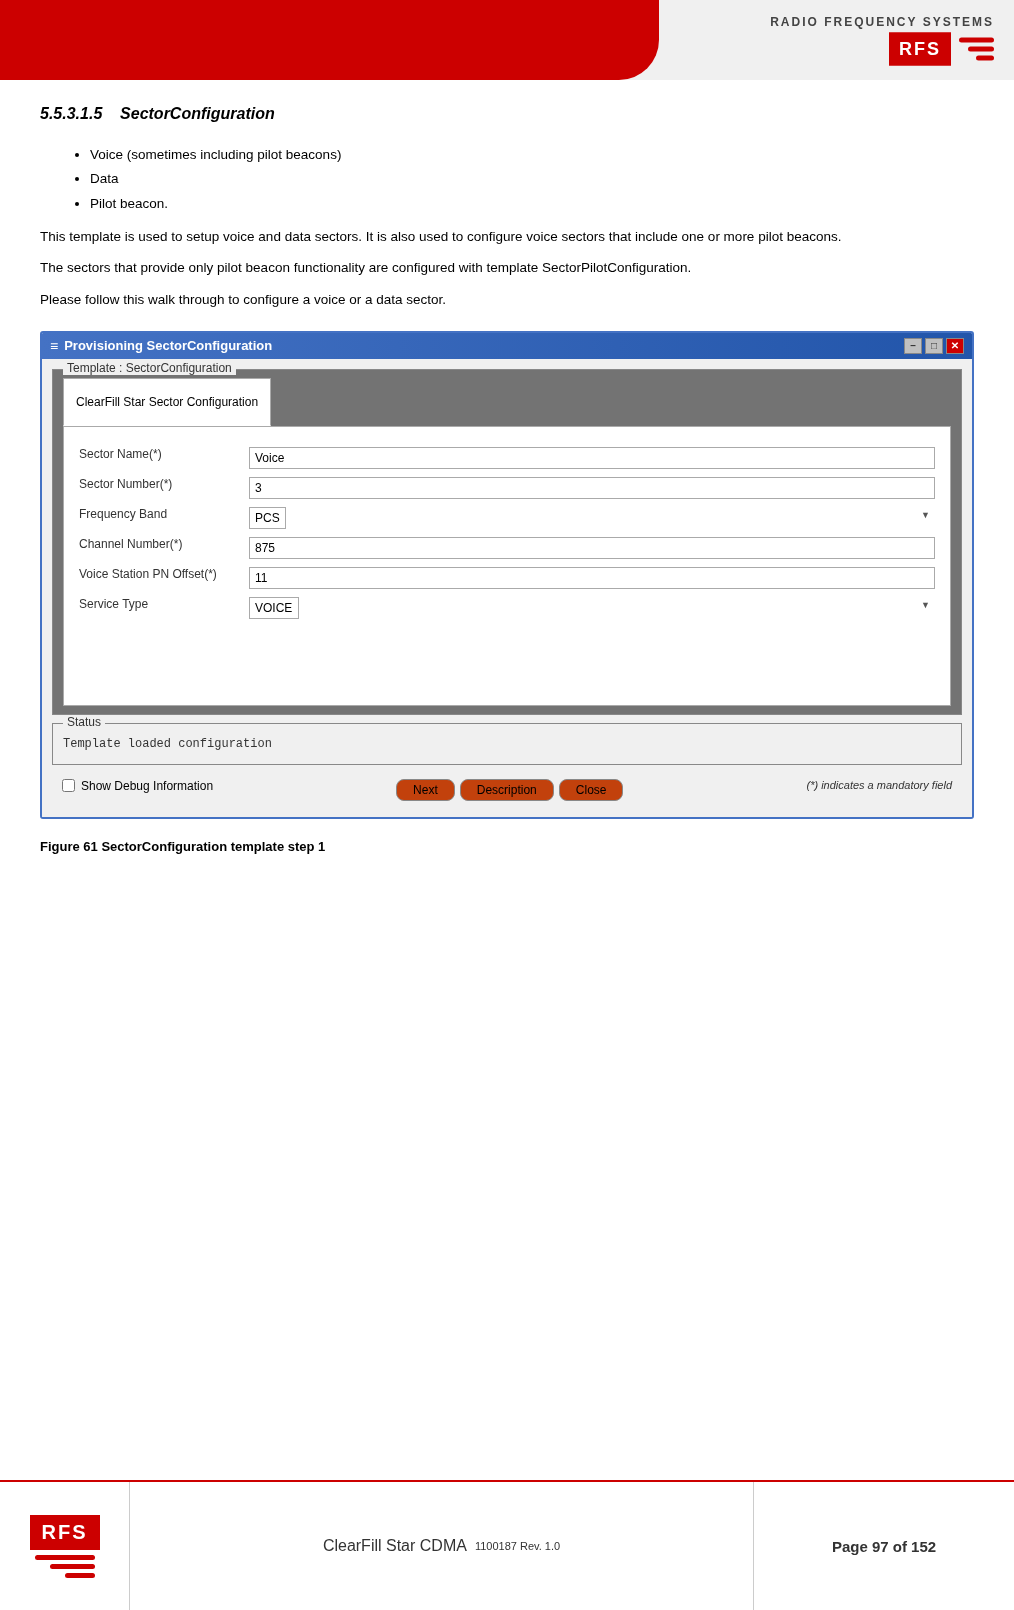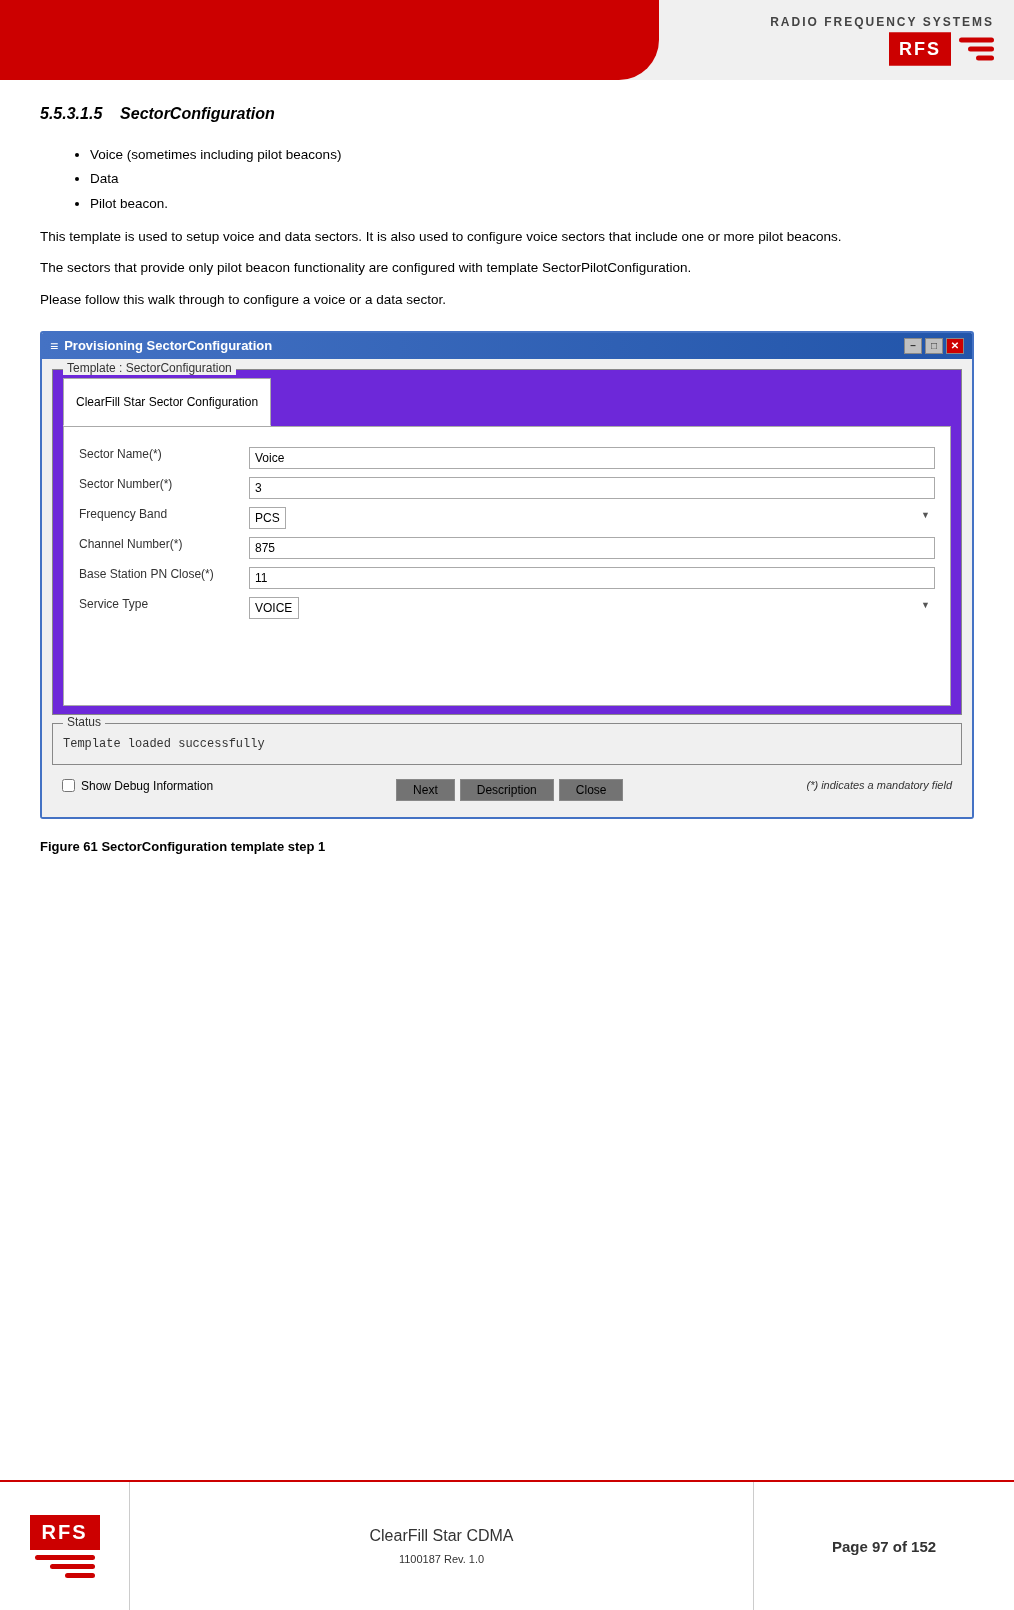--- a/index.html
+++ b/index.html
@@ -89,21 +89,21 @@
       background: #f0f0f0;
       padding: 10px;
     }
 
     
     .group-box {
       border: 1px solid #888;
       padding: 8px 10px;
       margin-bottom: 8px;
       position: relative;
-      background: #6d28d9;
+      background: #737373;
     }
     .group-box-legend {
       position: absolute;
       top: -9px;
       left: 10px;
       background: #f0f0f0;
       padding: 0 4px;
       font-size: 12px;
       color: #333;
     }
@@ -220,23 +220,23 @@
     .mandatory-note {
       font-size: 11px;
       color: #333;
       font-style: italic;
     }
     .btn-row {
       display: flex;
       gap: 5px;
     }
     .dialog-btn {
-      background: #737373;
+      background: #c2410c;
       border: 1px solid #888;
-      border-radius: 0;
+      border-radius: 8px;
       padding: 3px 16px;
       font-size: 12px;
       cursor: pointer;
       font-weight: normal;
     }
 
     .figure-caption {
       font-size: 13px;
       font-weight: bold;
       margin: 8px 0 20px;
@@ -287,21 +287,21 @@
       background: #cc0000;
       border-radius: 3px;
     }
     .footer-wave:nth-child(1) { width: 60px; }
     .footer-wave:nth-child(2) { width: 45px; }
     .footer-wave:nth-child(3) { width: 30px; }
 
     .footer-center {
       flex: 1;
       display: flex;
-      flex-direction: column;
+      flex-direction: row;
       align-items: center;
       justify-content: center;
       gap: 8px;
       border-right: 1px solid #ccc;
     }
     .footer-product {
       font-size: 16px;
       font-weight: normal;
       color: #333;
     }
@@ -462,39 +462,39 @@
               </select>
             </div>
           </div>
 
           <div class="form-row">
             <label class="form-label">Channel Number(*)</label>
             <input class="form-input" type="text" value="875" style="">
           </div>
 
           <div class="form-row">
-            <label class="form-label">Base Station PN Close(*)</label>
+            <label class="form-label">Voice Station PN Offset(*)</label>
             <input class="form-input" type="text" value="11" style="">
           </div>
 
           <div class="form-row">
             <label class="form-label">Service Type</label>
             <div class="select-wrapper">
               <select class="form-select">
                 <option>VOICE</option>
               </select>
             </div>
           </div>
 
         </div>
       </div>
 
       <div class="status-group">
         <span class="status-legend">Status</span>
-        <div class="status-text">Template loaded successfully</div>
+        <div class="status-text">Template loaded configuration</div>
       </div>
 
       <div class="dialog-bottom">
         <div class="debug-checkbox">
           <input type="checkbox" style="">
           <span>Show Debug Information</span>
         </div>
         <div class="btn-row">
           <button class="dialog-btn">Next</button>
           <button class="dialog-btn">Description</button>

